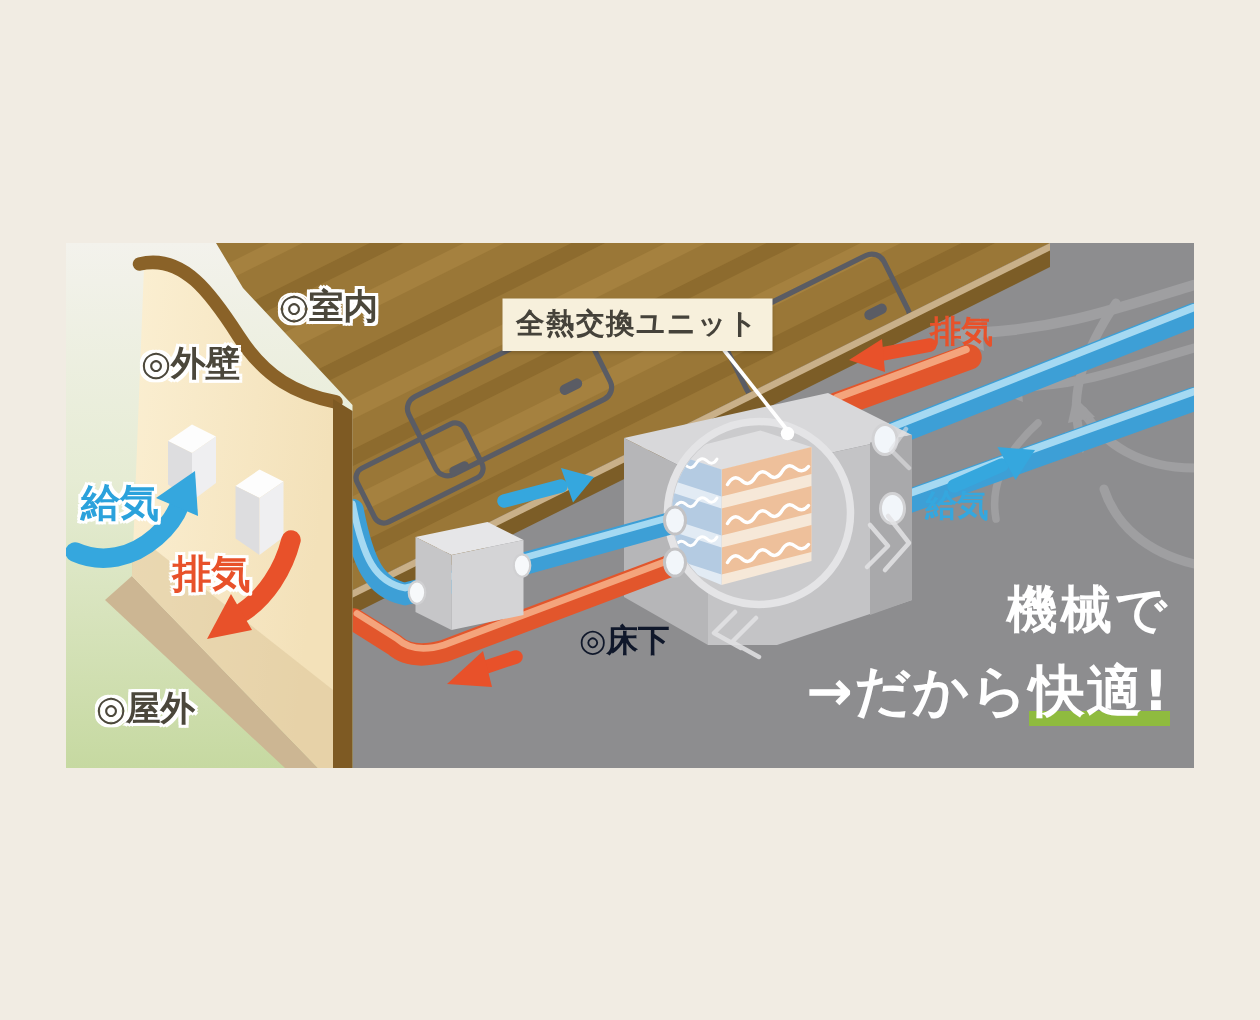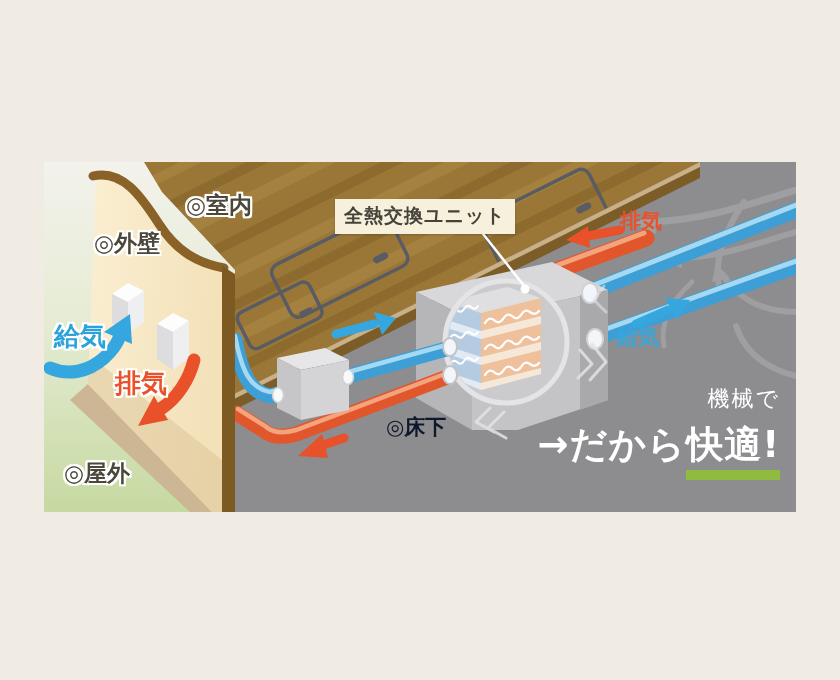--- a/index.html
+++ b/index.html
@@ -12,26 +12,26 @@
   .dark{color:#4b473b;font-size:23px;}
   .blue-big{color:#2ba2dc;font-size:26px;}
   .red-big{color:#e8512a;font-size:26px;}
   .red-sm{color:#e8512a;font-size:21px;}
   .blue-sm{color:#35a7de;font-size:21px;}
   .cream{color:#0f172a;font-size:21px;}
   .unit-tag{position:absolute;left:312px;top:199px;background:#f7f0dc;color:#45423a;
     font-size:19px;font-weight:bold;padding:4px 9px 5px;letter-spacing:1px;
     box-shadow:0 1px 2px rgba(0,0,0,.18);margin-left:23px;}
   .caption{position:absolute;right:60px;top:384px;text-align:right;color:#ffffff;}
-  .cap1{font-size:22px;font-weight:normal;letter-spacing:2px;}
+  .cap1{font-size:34px;font-weight:bold;letter-spacing:2px;}
   .cap2{font-size:26px;font-weight:bold;letter-spacing:1px;margin-top:3px;}
   .cap3{font-size:37px;font-weight:bold;letter-spacing:1px;margin-top:6px;}
   .cap3 .hl{background-image:linear-gradient(#8fbb3f,#8fbb3f);
     background-repeat:no-repeat;background-position:0 100%;background-size:100% 10px;
-    padding-bottom:14px;}
+    padding-bottom:2px;}
 </style>
 </head>
 <body>
 
 <div class="stage">
   <div class="panel">
     <svg viewBox="0 0 752 350" aria-hidden="true">
       <defs>
         <linearGradient id="outdoorGrad" x1="0" y1="0" x2="0" y2="1">
           <stop offset="0" stop-color="#f3f2ec"></stop>

